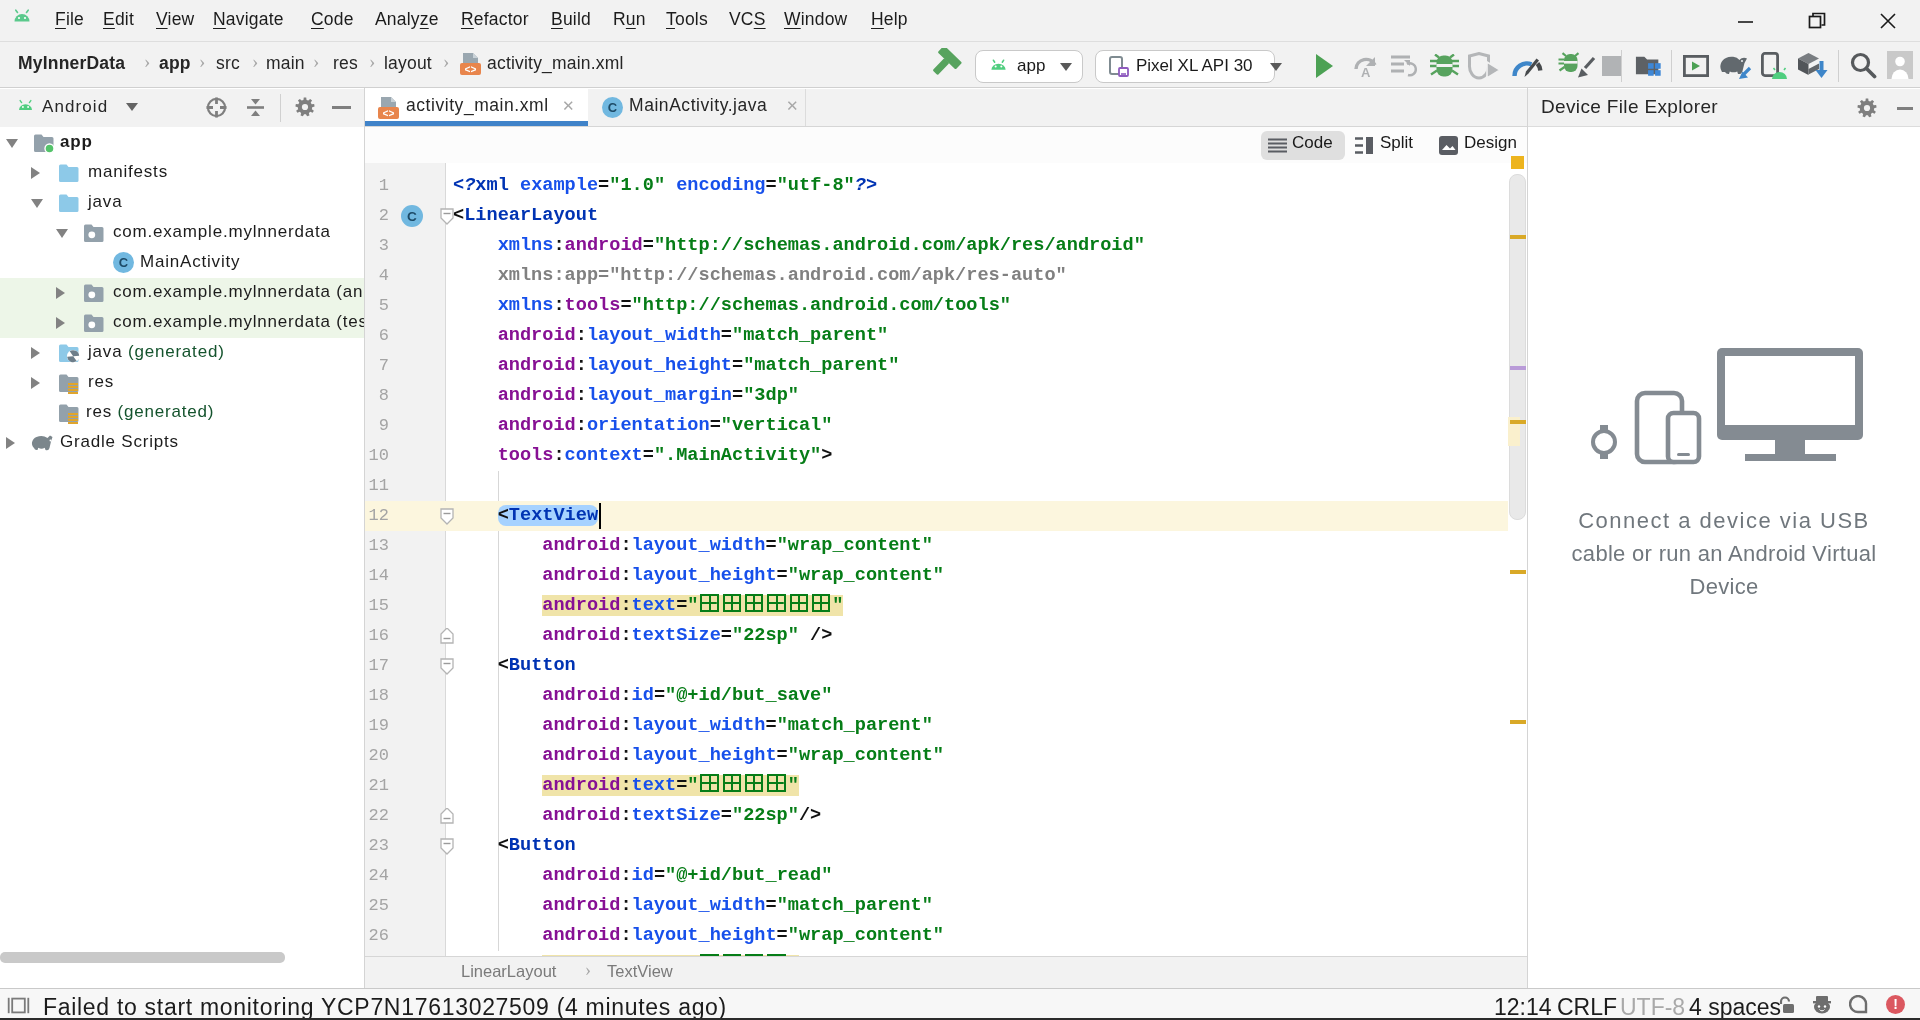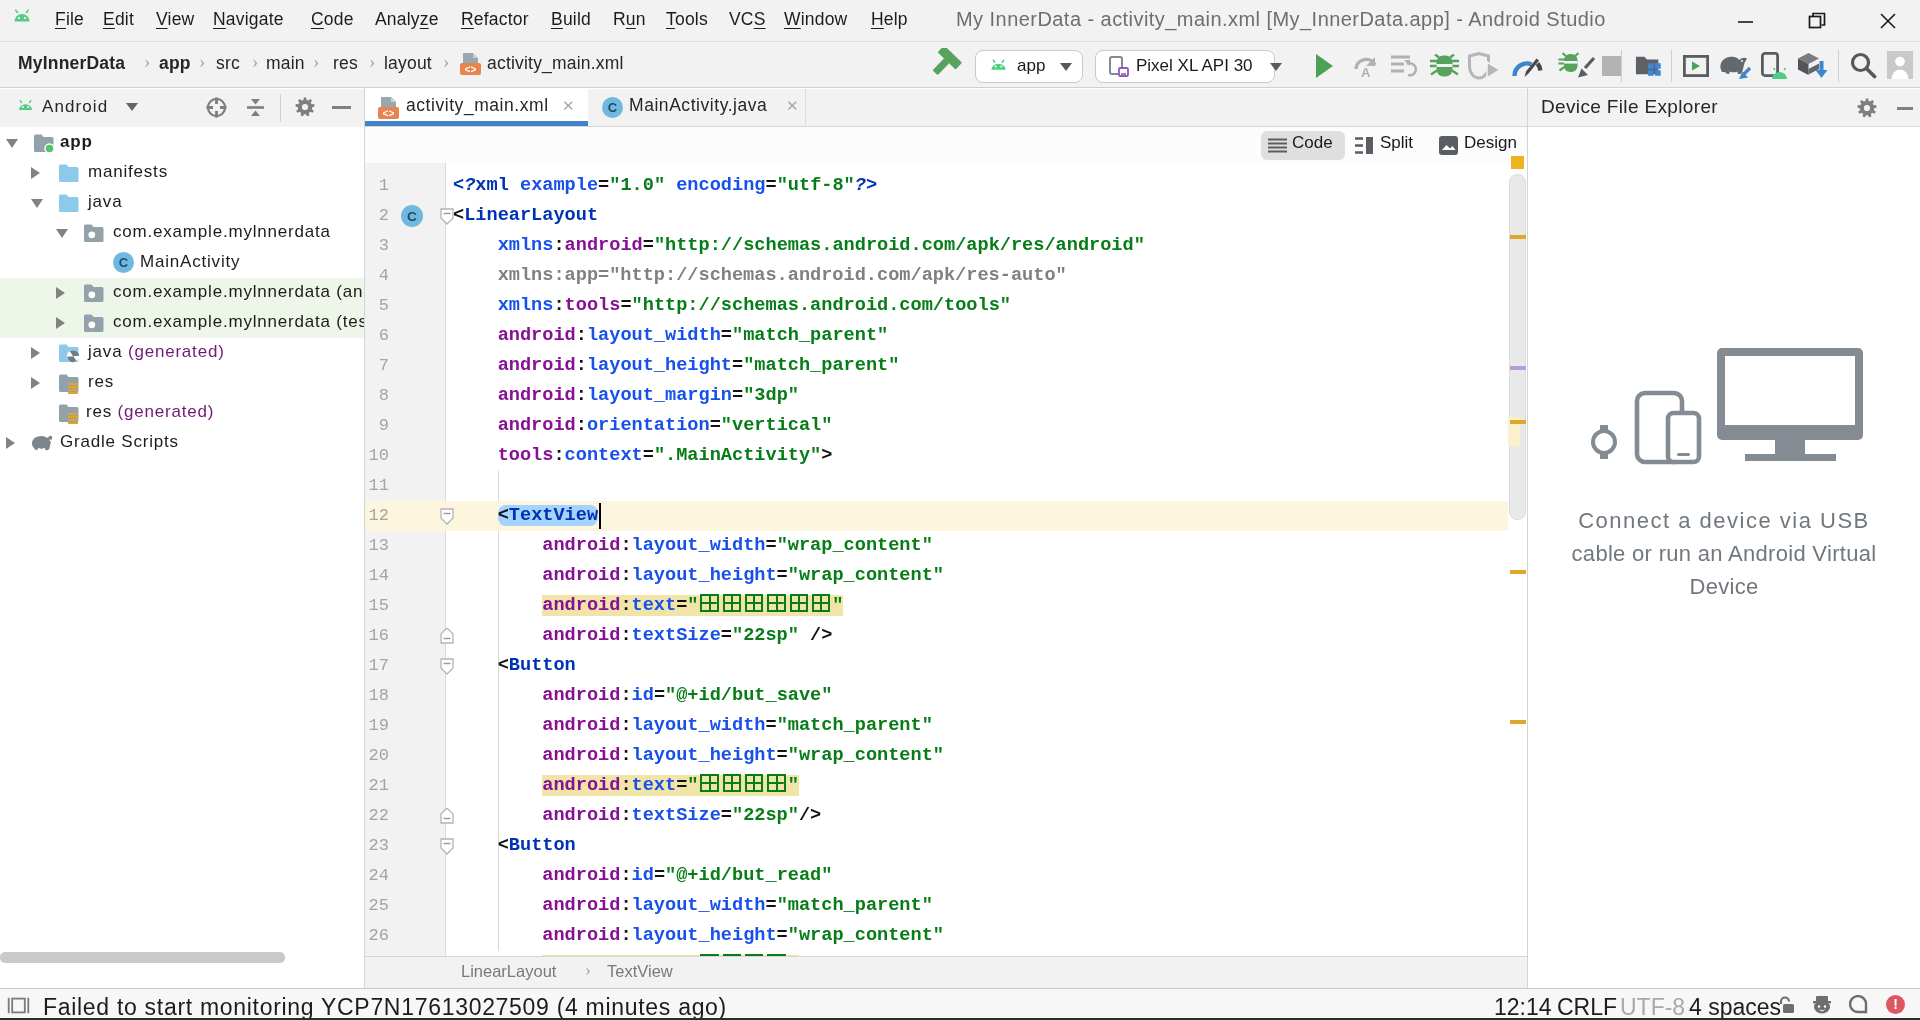--- a/index.html
+++ b/index.html
@@ -16,21 +16,21 @@
 
 .bc { position:absolute; top:11px; font-size:17.5px; color:#262626; letter-spacing:0.2px; }
 .bcsep { position:absolute; top:9px; color:#a8a8a8; font-size:19px; font-family:"Liberation Serif",serif; }
 
 .combo { position:absolute; top:8px; height:33px; background:#fff; border:1px solid #c9c9c9; border-radius:8px; }
 
 #leftpanel { left:0; top:127px; width:364px; height:861px; background:#fff; }
 #leftsep { left:364px; top:88px; width:1px; height:900px; background:#d4d4d4; }
 .trow { position:absolute; left:0; width:364px; height:30px; }
 .trow .lbl { position:absolute; top:4px; font-size:17px; color:#1c1c1c; white-space:nowrap; letter-spacing:0.8px; }
-.gray { color:#701a75; }
+.gray { color:#14532d; }
 .greenrow { background:#edf6e8; }
 .arr { position:absolute; width:0; height:0; }
 .arr.right { border-left:9px solid #828282; border-top:6px solid transparent; border-bottom:6px solid transparent; top:9px; }
 .arr.down { border-top:9px solid #828282; border-left:6px solid transparent; border-right:6px solid transparent; top:11px; }
 
 #tabstrip { left:365px; top:89px; width:1162px; height:38px; background:#f2f2f2; border-bottom:1px solid #d6d6d6; }
 #tab1 { position:absolute; left:0; top:0; width:223px; height:37px; background:#fff; }
 #tabblue { position:absolute; left:0; top:32px; width:223px; height:5px; background:#4083c9; }
 .tabtxt { position:absolute; top:6px; font-size:17.5px; color:#262626; white-space:nowrap; letter-spacing:0.55px; }
 .tabx { position:absolute; top:8px; font-size:15px; color:#a8a8a8; }
@@ -77,21 +77,20 @@
   <span class="menuitem" style="left:213px"><u>N</u>avigate</span>
   <span class="menuitem" style="left:311px"><u>C</u>ode</span>
   <span class="menuitem" style="left:375px">Analy<u>z</u>e</span>
   <span class="menuitem" style="left:461px"><u>R</u>efactor</span>
   <span class="menuitem" style="left:551px"><u>B</u>uild</span>
   <span class="menuitem" style="left:613px">R<u>u</u>n</span>
   <span class="menuitem" style="left:666px"><u>T</u>ools</span>
   <span class="menuitem" style="left:729px">VC<u>S</u></span>
   <span class="menuitem" style="left:784px"><u>W</u>indow</span>
   <span class="menuitem" style="left:871px"><u>H</u>elp</span>
-  <span id="wintitle">My InnerData - activity_main.xml [My_InnerData.app] - Android Studio</span>
   <svg class="abs" style="left:1737px;top:12px" width="18" height="18" viewBox="0 0 18 18">
       <line x1="1" y1="10" x2="16" y2="10" stroke="#1a1a1a" stroke-width="1.6"></line>
     </svg>
   <svg class="abs" style="left:1808px;top:12px" width="19" height="19" viewBox="0 0 19 19">
       <rect x="1.5" y="4.5" width="11" height="11" fill="none" stroke="#1a1a1a" stroke-width="1.7"></rect>
       <path d="M5 4.5 V1.5 H16.5 V13 H13.5" fill="none" stroke="#1a1a1a" stroke-width="1.7"></path>
     </svg>
   <svg class="abs" style="left:1879px;top:12px" width="18" height="18" viewBox="0 0 18 18">
       <path d="M2 2 L16 16 M16 2 L2 16" stroke="#1a1a1a" stroke-width="1.6"></path>
     </svg>

